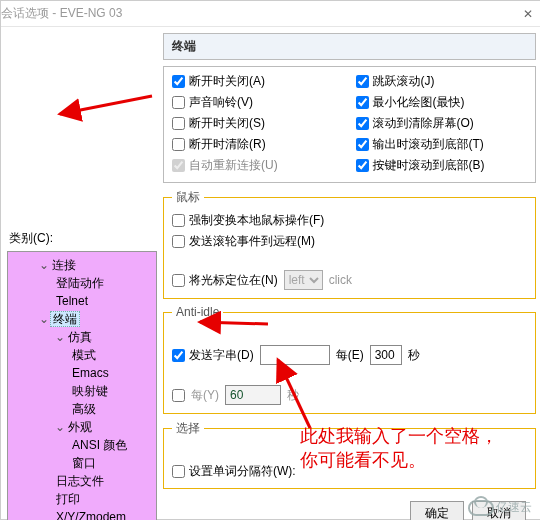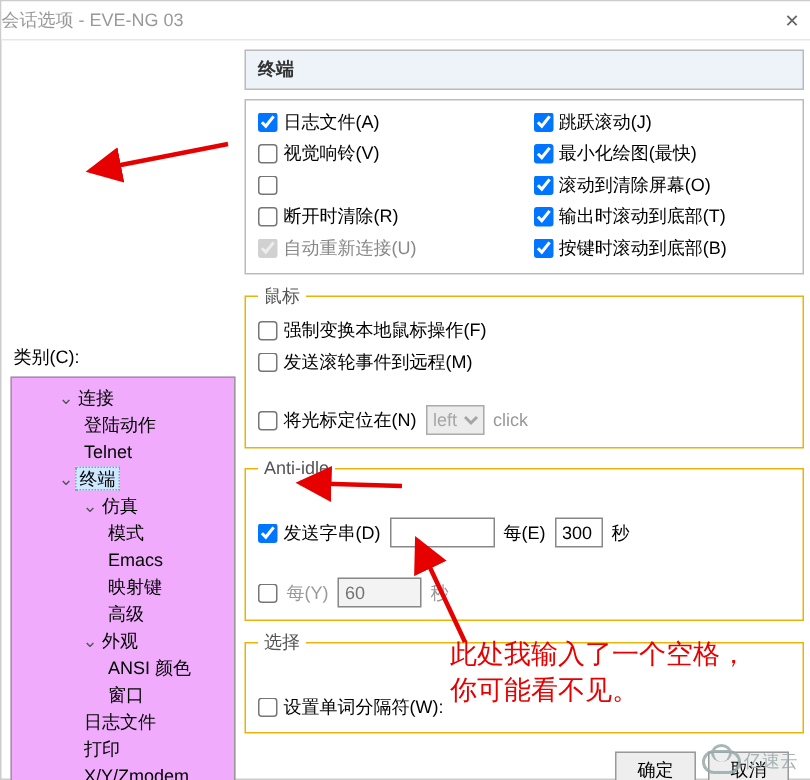--- a/index.html
+++ b/index.html
@@ -21,21 +21,21 @@
   fieldset { border: 1px solid #eab308; margin: 0; padding: 6px 8px 8px 8px; }
   fieldset.flat { border: 1px solid #bbb; }
   legend { color: #555; padding: 0 4px; }
   .hdr { background: #eef3f9; border: 1px solid #bbb; padding: 4px 8px; font-weight: bold; color: #333; }
   .cols { display: grid; grid-template-columns: 1fr 1fr; gap: 4px 12px; }
   label.ck { display: flex; align-items: center; gap: 4px; }
   input[type=checkbox] { margin: 0; }
   input[type=checkbox]:disabled + span { color: #888; }
   .row { display: flex; align-items: center; gap: 6px; margin-top: 20px; }
   input[type=text] { height: 20px; border: 1px solid #888; padding: 0 4px; }
-  input[type=text]:disabled { background: #f3f3f3; color: #737373; }
+  input[type=text]:disabled { background: #f3f3f3; color: #14532d; }
   select { height: 20px; border: 1px solid #888; background: #e5e5e5; }
   .lblw { display: inline-block; }
   .muted { color: #999; }
   .footer { display: flex; justify-content: flex-end; gap: 8px; padding: 6px 10px; }
   button { height: 24px; padding: 0 14px; background: #eee; border: 1px solid #999; cursor: pointer; }
   svg.annot { position: absolute; top: 0; left: 0; width: 540px; height: 520px; pointer-events: none; }
   .annot-text { fill: #e60000; font-size: 18px; font-weight: 500; font-family: "SimSun","Microsoft YaHei"; }
   .watermark { position: absolute; bottom: 4px; right: 8px; display: flex; align-items: center; gap: 4px; color: #9aa; font-size: 14px; opacity: .85; }
   .watermark .cloud { width: 26px; height: 18px; position: relative; }
   .watermark .cloud::before { content: ""; position: absolute; bottom: 0; left: 2px; width: 22px; height: 12px; border: 2px solid #9aa; border-radius: 10px; }
@@ -69,36 +69,37 @@
         <div class="node i2"><span class="lbl">打印</span></div>
         <div class="node i2"><span class="lbl">X/Y/Zmodem</span></div>
       </div>
     </div>
     <div class="right">
       <div class="hdr">终端</div>
       <fieldset class="flat">
         <div class="cols">
           <label class="ck">
               <input type="checkbox" checked="" style="">
-              <span>日志文件(A)</span>
+              <span>断开时关闭(A)</span>
             </label>
           <label class="ck">
               <input type="checkbox" checked="" style="">
               <span>跳跃滚动(J)</span>
             </label>
           <label class="ck">
               <input type="checkbox" style="">
-              <span>视觉响铃(V)</span>
+              <span>声音响铃(V)</span>
             </label>
           <label class="ck">
               <input type="checkbox" checked="" style="">
               <span>最小化绘图(最快)</span>
             </label>
           <label class="ck">
               <input type="checkbox" style="">
+              <span>断开时关闭(S)</span>
             </label>
           <label class="ck">
               <input type="checkbox" checked="" style="">
               <span>滚动到清除屏幕(O)</span>
             </label>
           <label class="ck">
               <input type="checkbox" style="">
               <span>断开时清除(R)</span>
             </label>
           <label class="ck">

